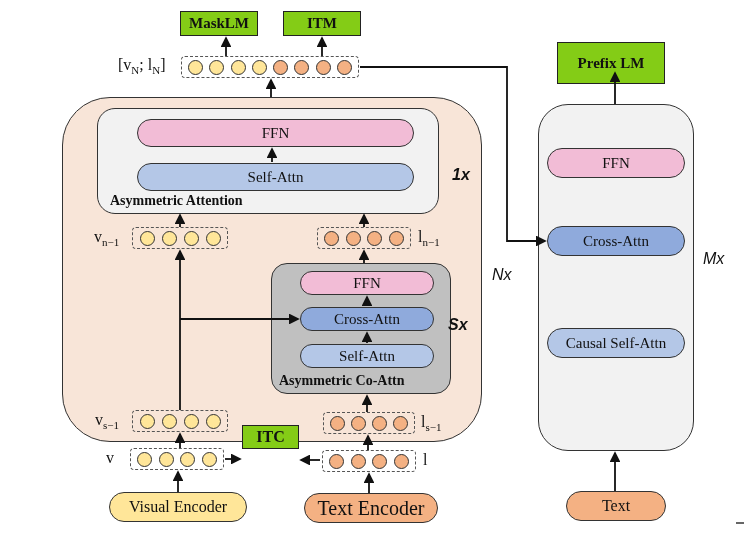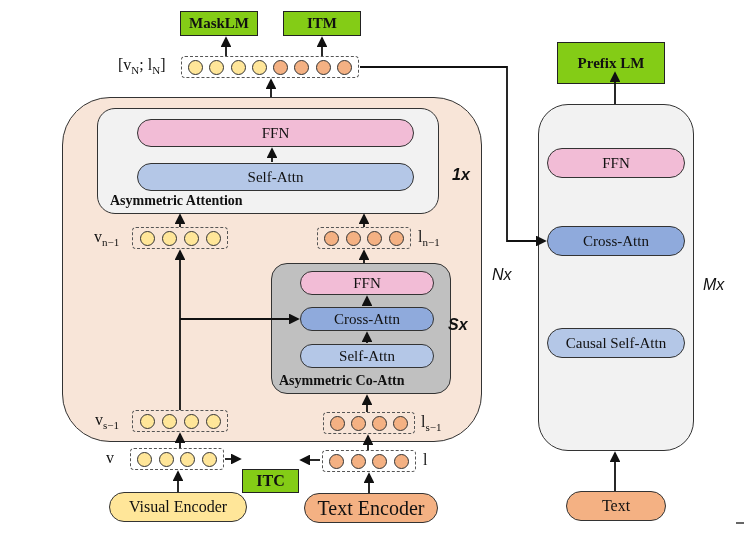--- a/index.html
+++ b/index.html
@@ -44,26 +44,26 @@
 <div class="abs pill blue-l" style="left:300px;top:344px;width:134px;height:24px;">Self-Attn</div>
 <div class="abs boldlabel" style="left:279px;top:373px;">Asymmetric Co-Attn</div>
 <div class="abs rep b" style="left:448px;top:316px;">Sx</div>
 
 <div class="abs rep" style="left:492px;top:266px;">Nx</div>
 
 <div class="abs" style="left:538px;top:104px;width:156px;height:347px;background:#f2f2f2;border:1.5px solid #333;border-radius:30px;"></div>
 <div class="abs pill pink" style="left:547px;top:148px;width:138px;height:30px;">FFN</div>
 <div class="abs pill blue-d" style="left:547px;top:226px;width:138px;height:30px;">Cross-Attn</div>
 <div class="abs pill blue-l" style="left:547px;top:328px;width:138px;height:30px;">Causal Self-Attn</div>
-<div class="abs rep" style="left:703px;top:276px;">Mx</div>
+<div class="abs rep" style="left:703px;top:250px;">Mx</div>
 
 <div class="abs green" style="left:180px;top:11px;width:78px;height:25px;">MaskLM</div>
 <div class="abs green" style="left:283px;top:11px;width:78px;height:25px;">ITM</div>
 <div class="abs green" style="left:557px;top:42px;width:108px;height:42px;">Prefix LM</div>
-<div class="abs green" style="left:242px;top:469px;width:57px;height:24px;font-size:16px;">ITC</div>
+<div class="abs green" style="left:242px;top:425px;width:57px;height:24px;font-size:16px;">ITC</div>
 
 <div class="abs tokbox" style="left:181px;top:56px;width:178px;height:22px;">
   <span class="dot y"></span>
   <span class="dot y"></span>
   <span class="dot y"></span>
   <span class="dot y"></span>
   <span class="dot o"></span>
   <span class="dot o"></span>
   <span class="dot o"></span>
   <span class="dot o"></span>

